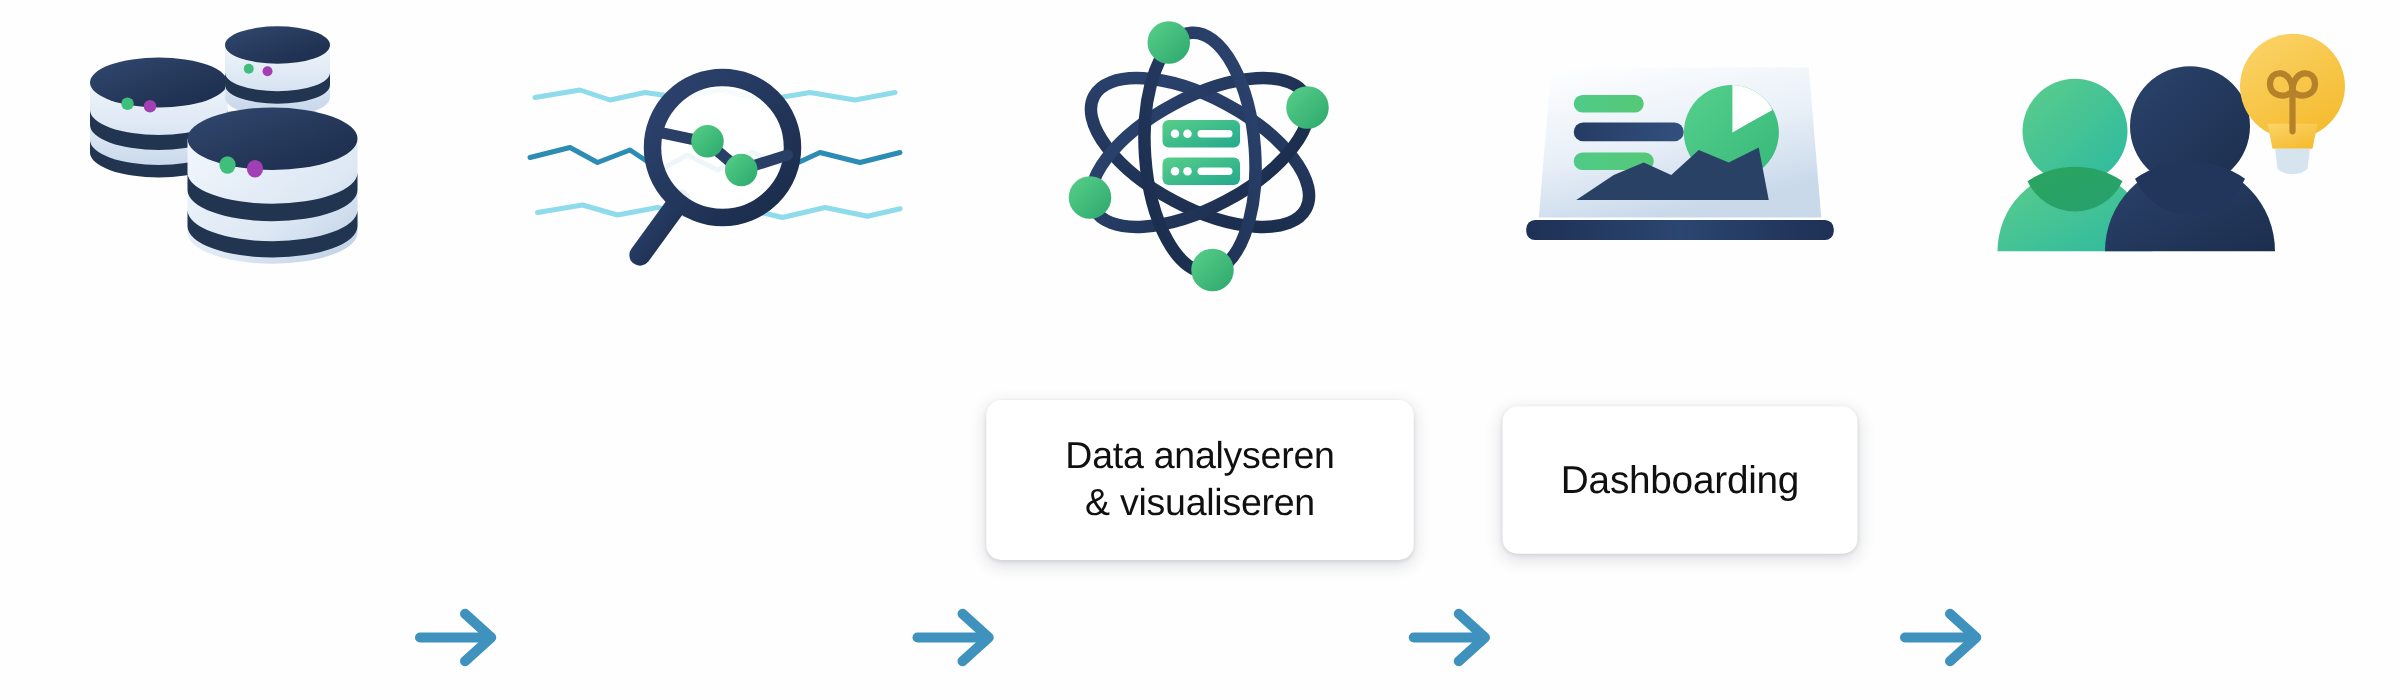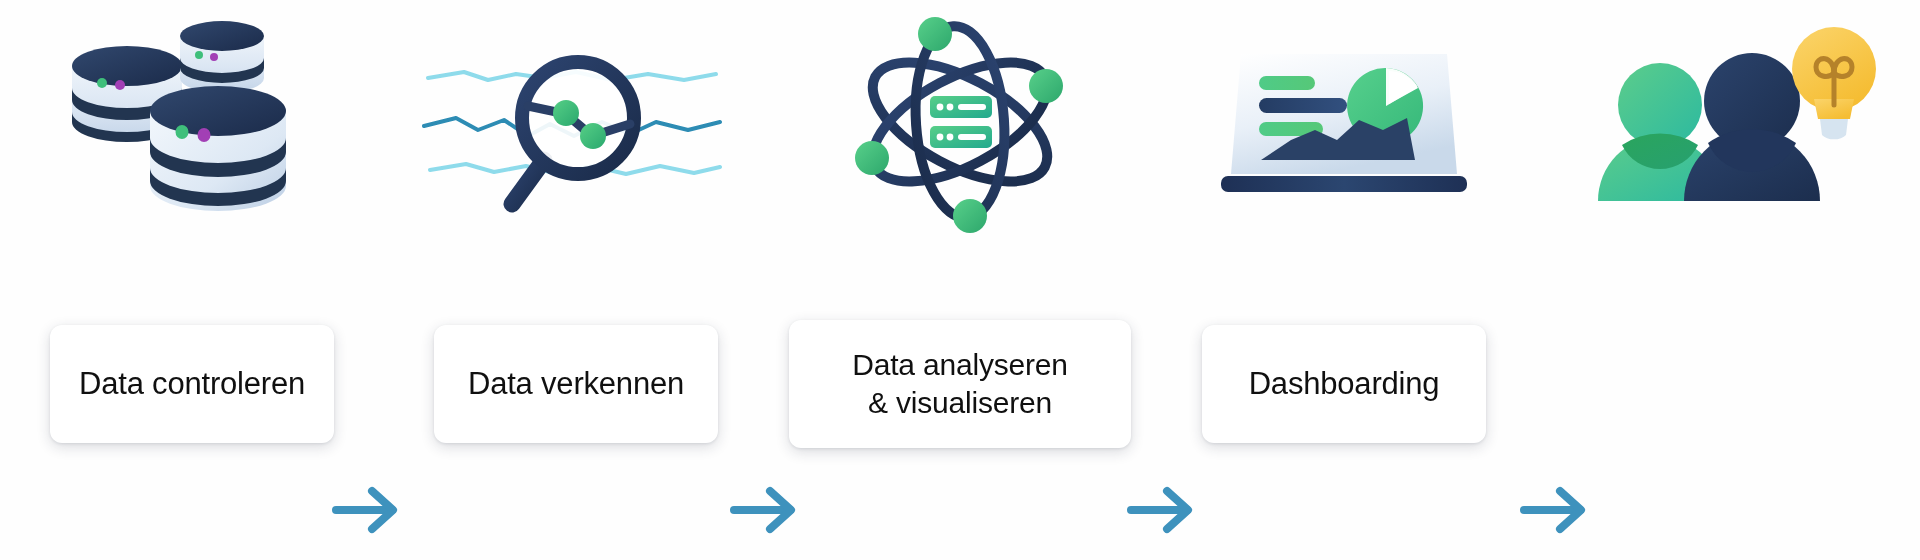--- a/index.html
+++ b/index.html
@@ -127,23 +127,20 @@
           <path d="M108 95 L108 170 A68 25 0 0 0 244 170 L244 95 Z" fill="url(#cylB)"></path>
           <ellipse cx="176" cy="95" rx="68" ry="25" fill="url(#topNavy)"></ellipse>
           <path d="M108 122 A68 25 0 0 0 244 122 L244 136 A68 25 0 0 1 108 136 Z" fill="#223550"></path>
           <path d="M108 152 A68 25 0 0 0 244 152 L244 165 A68 25 0 0 1 108 165 Z" fill="#223550"></path>
           <ellipse cx="140" cy="116" rx="6.5" ry="7" fill="#3fbf7b"></ellipse>
           <ellipse cx="162" cy="119" rx="6.5" ry="7" fill="#a23fb5"></ellipse>
         </g>
       </svg>
     </div>
 
-    <div class="card card-1line">
-      <span>Data controleren</span>
-    </div>
   </div>
 
   <div class="col col-1">
     <div class="icon-wrap">
       <svg width="320" height="210" viewBox="0 0 320 210">
         <defs>
           <linearGradient id="magG" x1="0" y1="0" x2="1" y2="1">
             <stop offset="0%" stop-color="#2d4470"></stop>
             <stop offset="100%" stop-color="#1a2b49"></stop>
           </linearGradient>
@@ -167,23 +164,20 @@
         <circle cx="162" cy="100" r="56" fill="none" stroke="url(#magG)" stroke-width="14"></circle>
 
         <g>
           <path d="M112 88 L150 96 L176 118 L214 106" stroke="#2a3f66" stroke-width="9" fill="none" stroke-linecap="round" stroke-linejoin="round"></path>
           <circle cx="150" cy="95" r="13" fill="url(#dotG)"></circle>
           <circle cx="177" cy="118" r="13" fill="url(#dotG)"></circle>
         </g>
       </svg>
     </div>
 
-    <div class="card card-1line">
-      <span>Data verkennen</span>
-    </div>
   </div>
 
   <div class="col col-2">
     <div class="icon-wrap">
       <svg width="220" height="215" viewBox="0 0 220 215">
         <defs>
           <linearGradient id="orbG" x1="0" y1="0" x2="1" y2="1">
             <stop offset="0%" stop-color="#2c4471"></stop>
             <stop offset="100%" stop-color="#1a2b49"></stop>
           </linearGradient>

